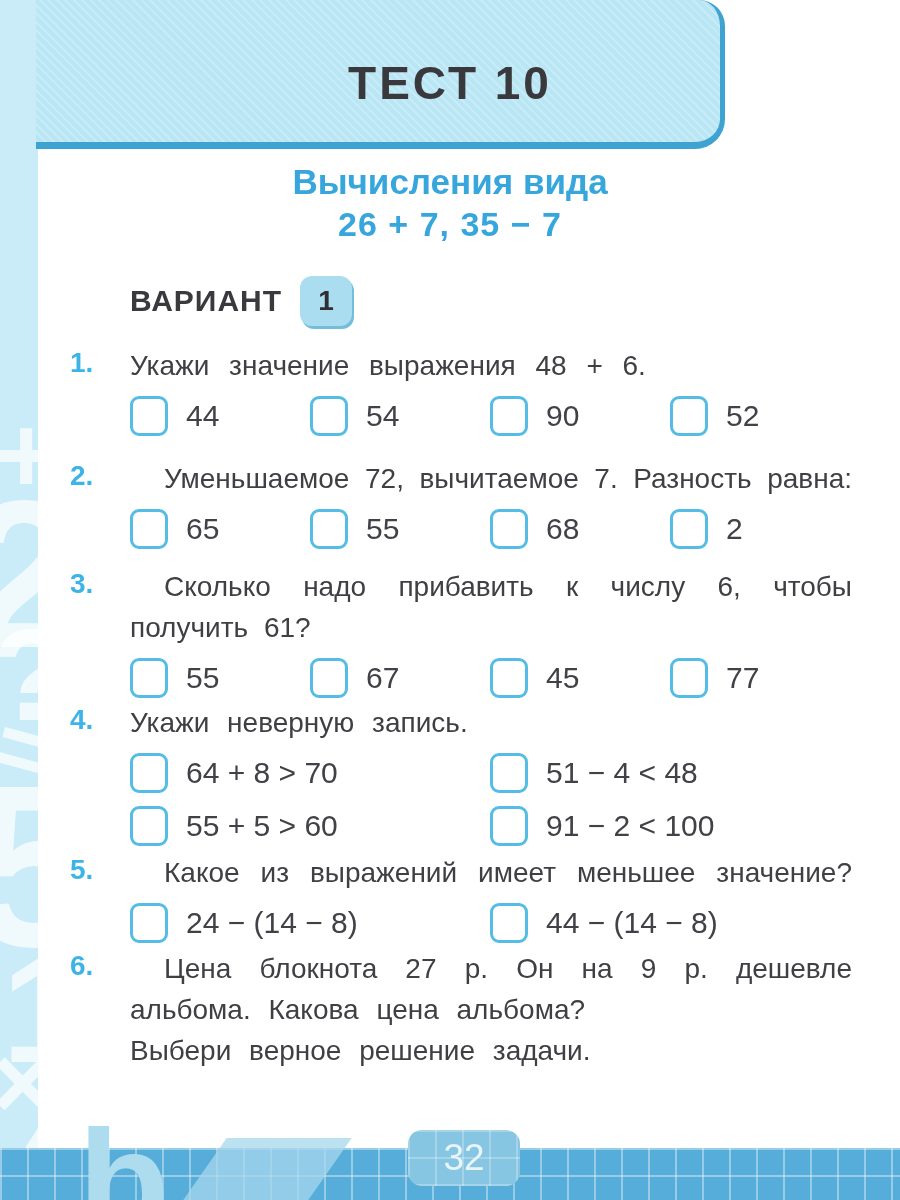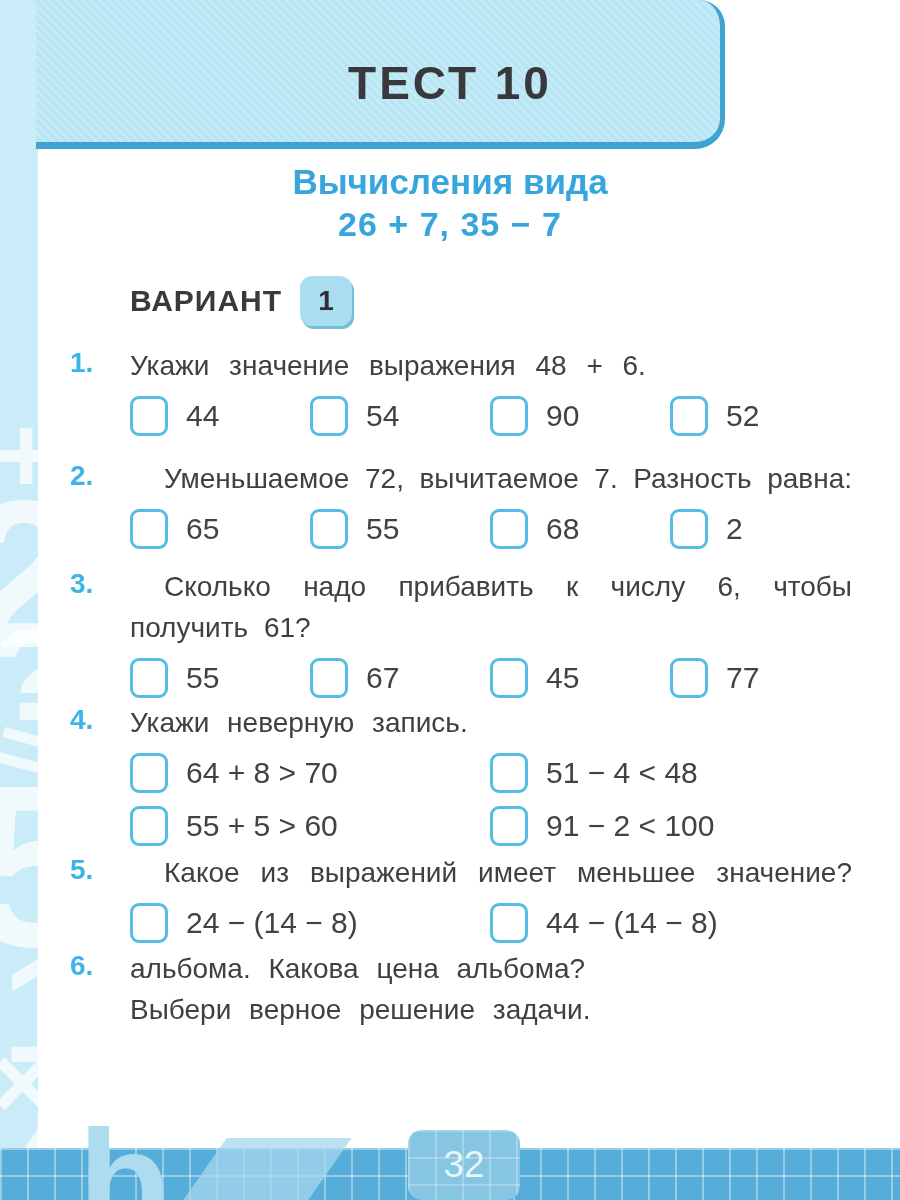--- a/index.html
+++ b/index.html
@@ -75,21 +75,21 @@
   
   .bottom-strip{
     position:absolute;left:0;top:1148px;width:900px;height:52px;z-index:2;
     background-color:#57add9;
     background-image:
       linear-gradient(rgba(255,255,255,.38) 2px,transparent 2px),
       linear-gradient(90deg,rgba(255,255,255,.38) 2px,transparent 2px);
     background-size:27px 27px;
   }
   .page-tab{
-    position:absolute;left:408px;top:1130px;width:112px;height:70px;z-index:4;
+    position:absolute;left:408px;top:1130px;width:112px;height:56px;z-index:4;
     background-color:#87c6e2;
     background-image:
       linear-gradient(rgba(255,255,255,.25) 2px,transparent 2px),
       linear-gradient(90deg,rgba(255,255,255,.25) 2px,transparent 2px);
     background-size:27px 27px;
     border-radius:14px;
     display:flex;align-items:center;justify-content:center;
     font-size:37px;color:#e8f5fb;
   }
   .corner-b{
@@ -231,20 +231,21 @@
     </label>
     <label class="answer">
       <span class="checkbox"></span>
       <span class="answer-label">44 − (14 − 8)</span>
     </label>
   </div>
 </div>
 
 <div class="question" style="top:948px;">
   <span class="q-num">6.</span>
+  <div class="q-line line-full">Цена блокнота 27 р. Он на 9 р. дешевле</div>
   <div class="q-line ws-10">альбома. Какова цена альбома?</div>
   <div class="q-line ws-10">Выбери верное решение задачи.</div>
 </div>
 
 <span class="corner-b">b</span>
 <div class="corner-wedge"></div>
 <div class="bottom-strip"></div>
 <div class="page-tab">
   <span>32</span>
 </div>

